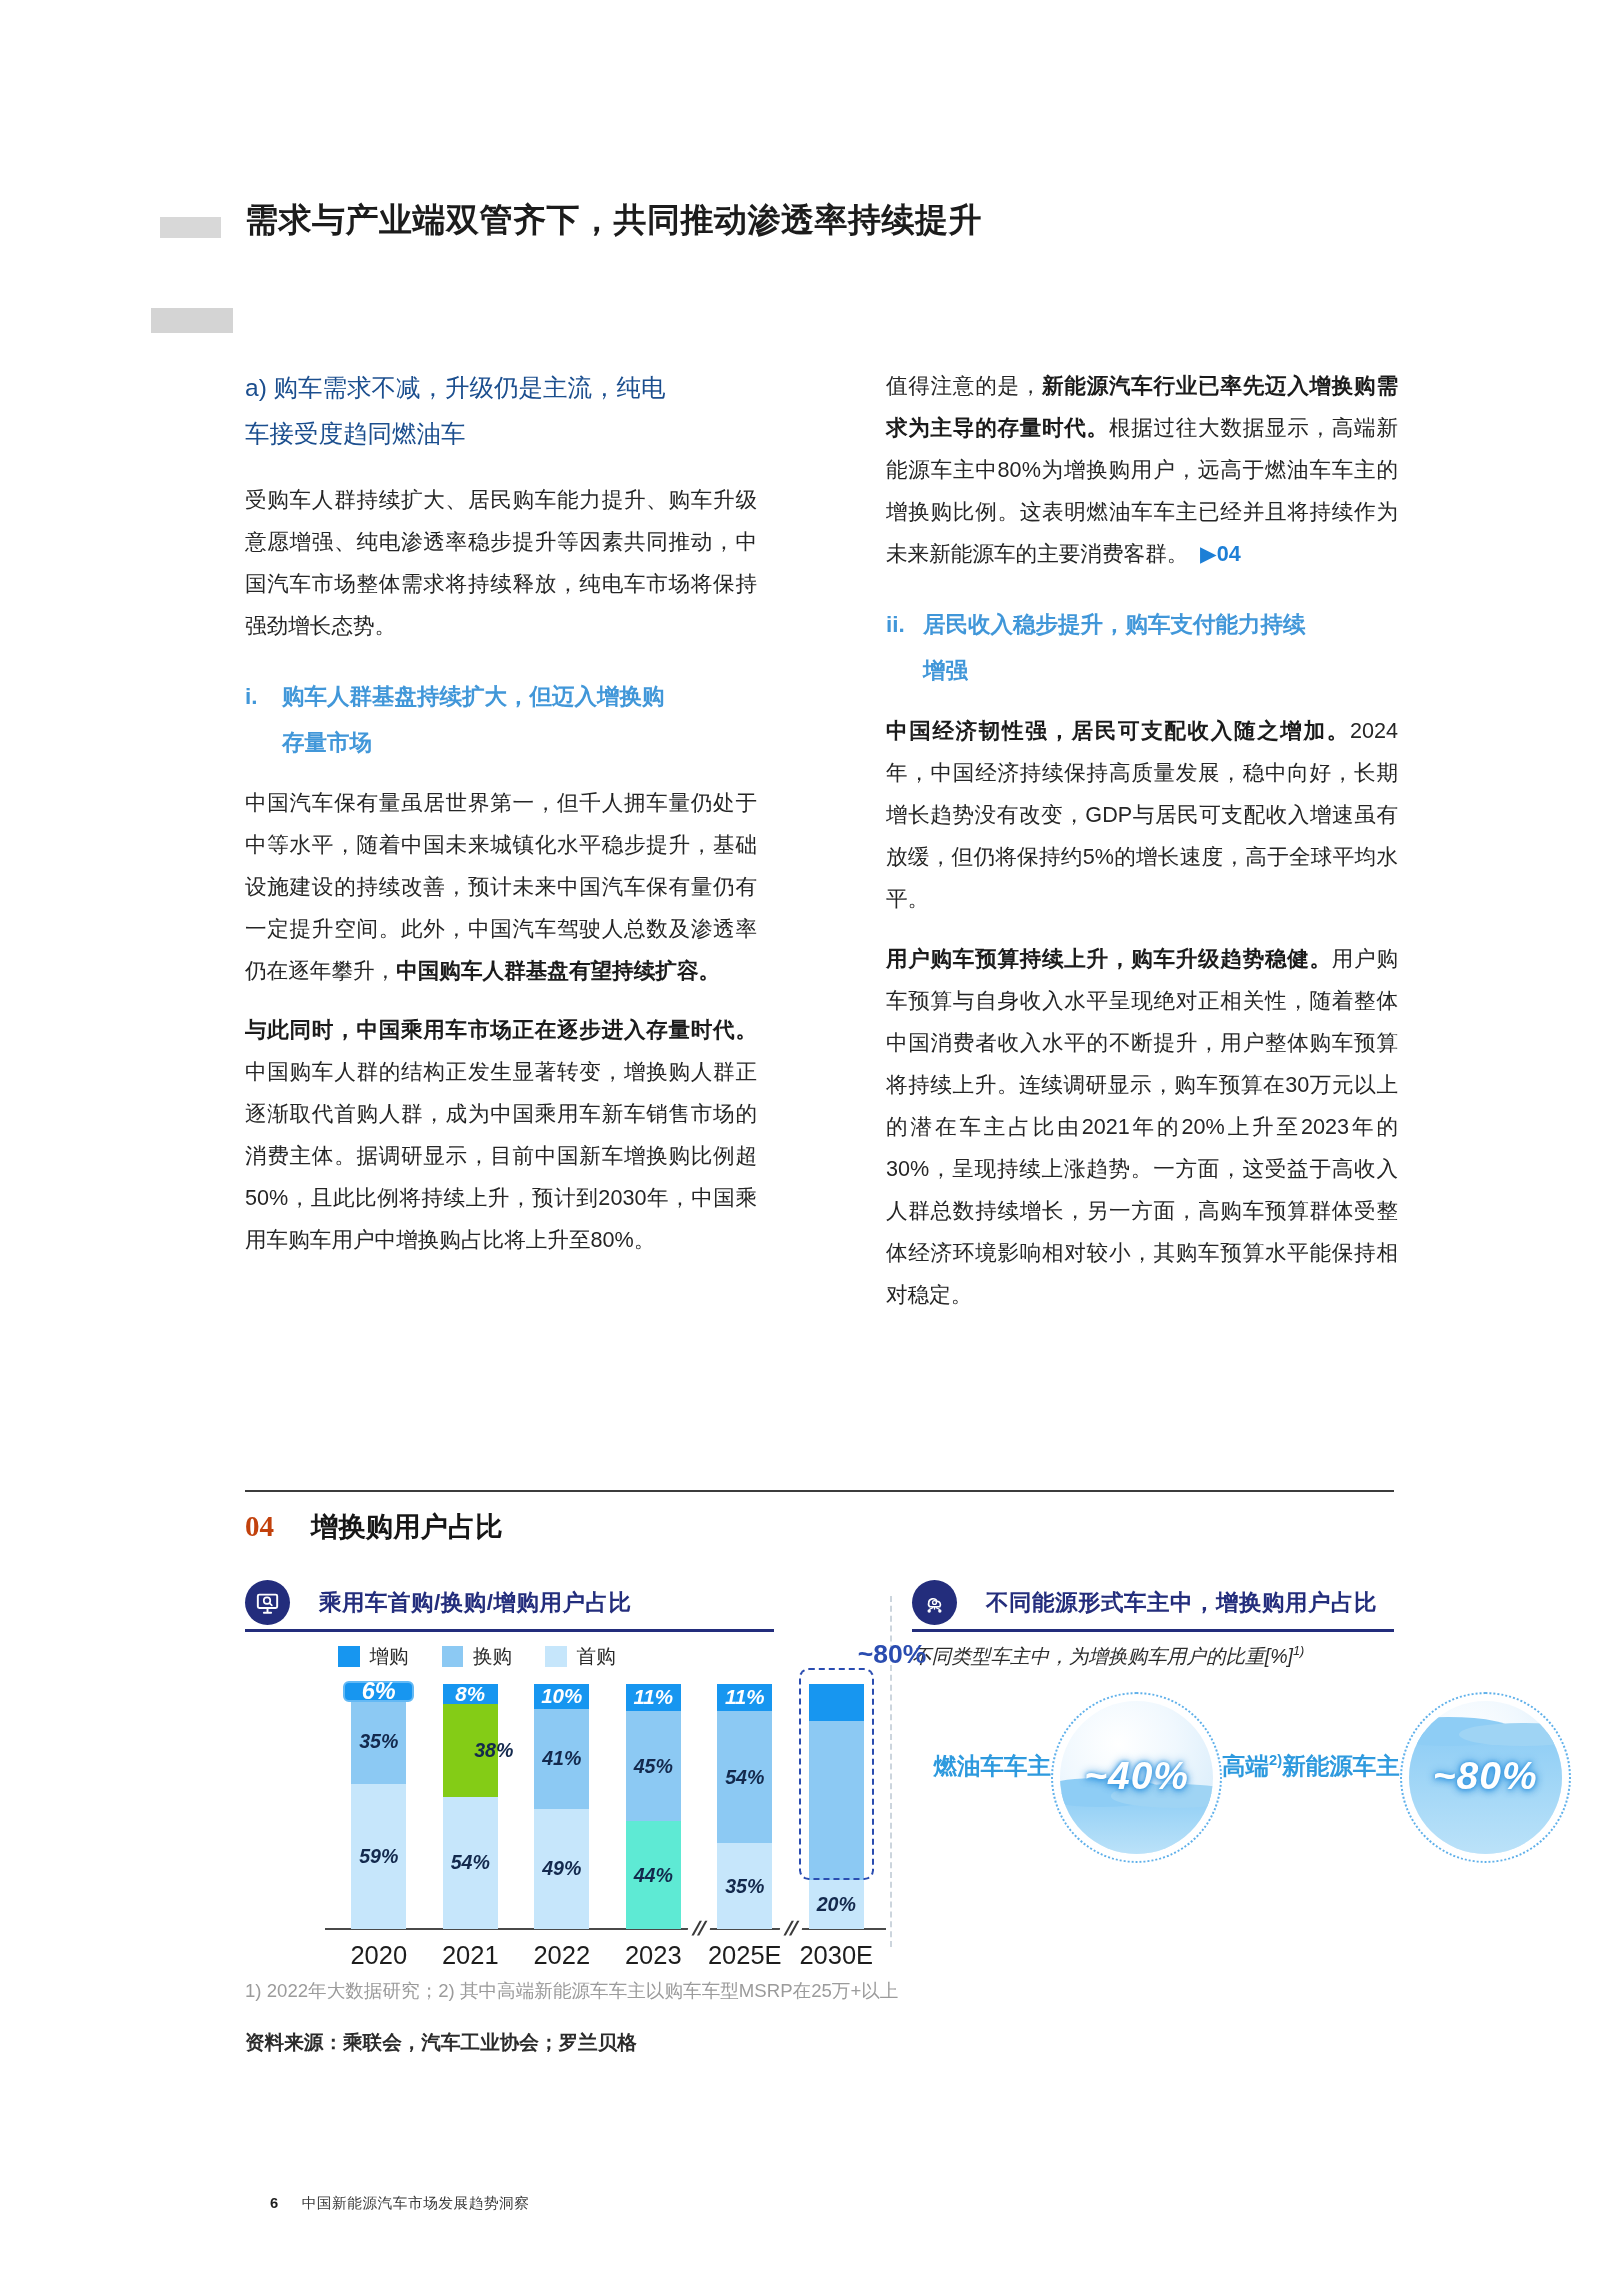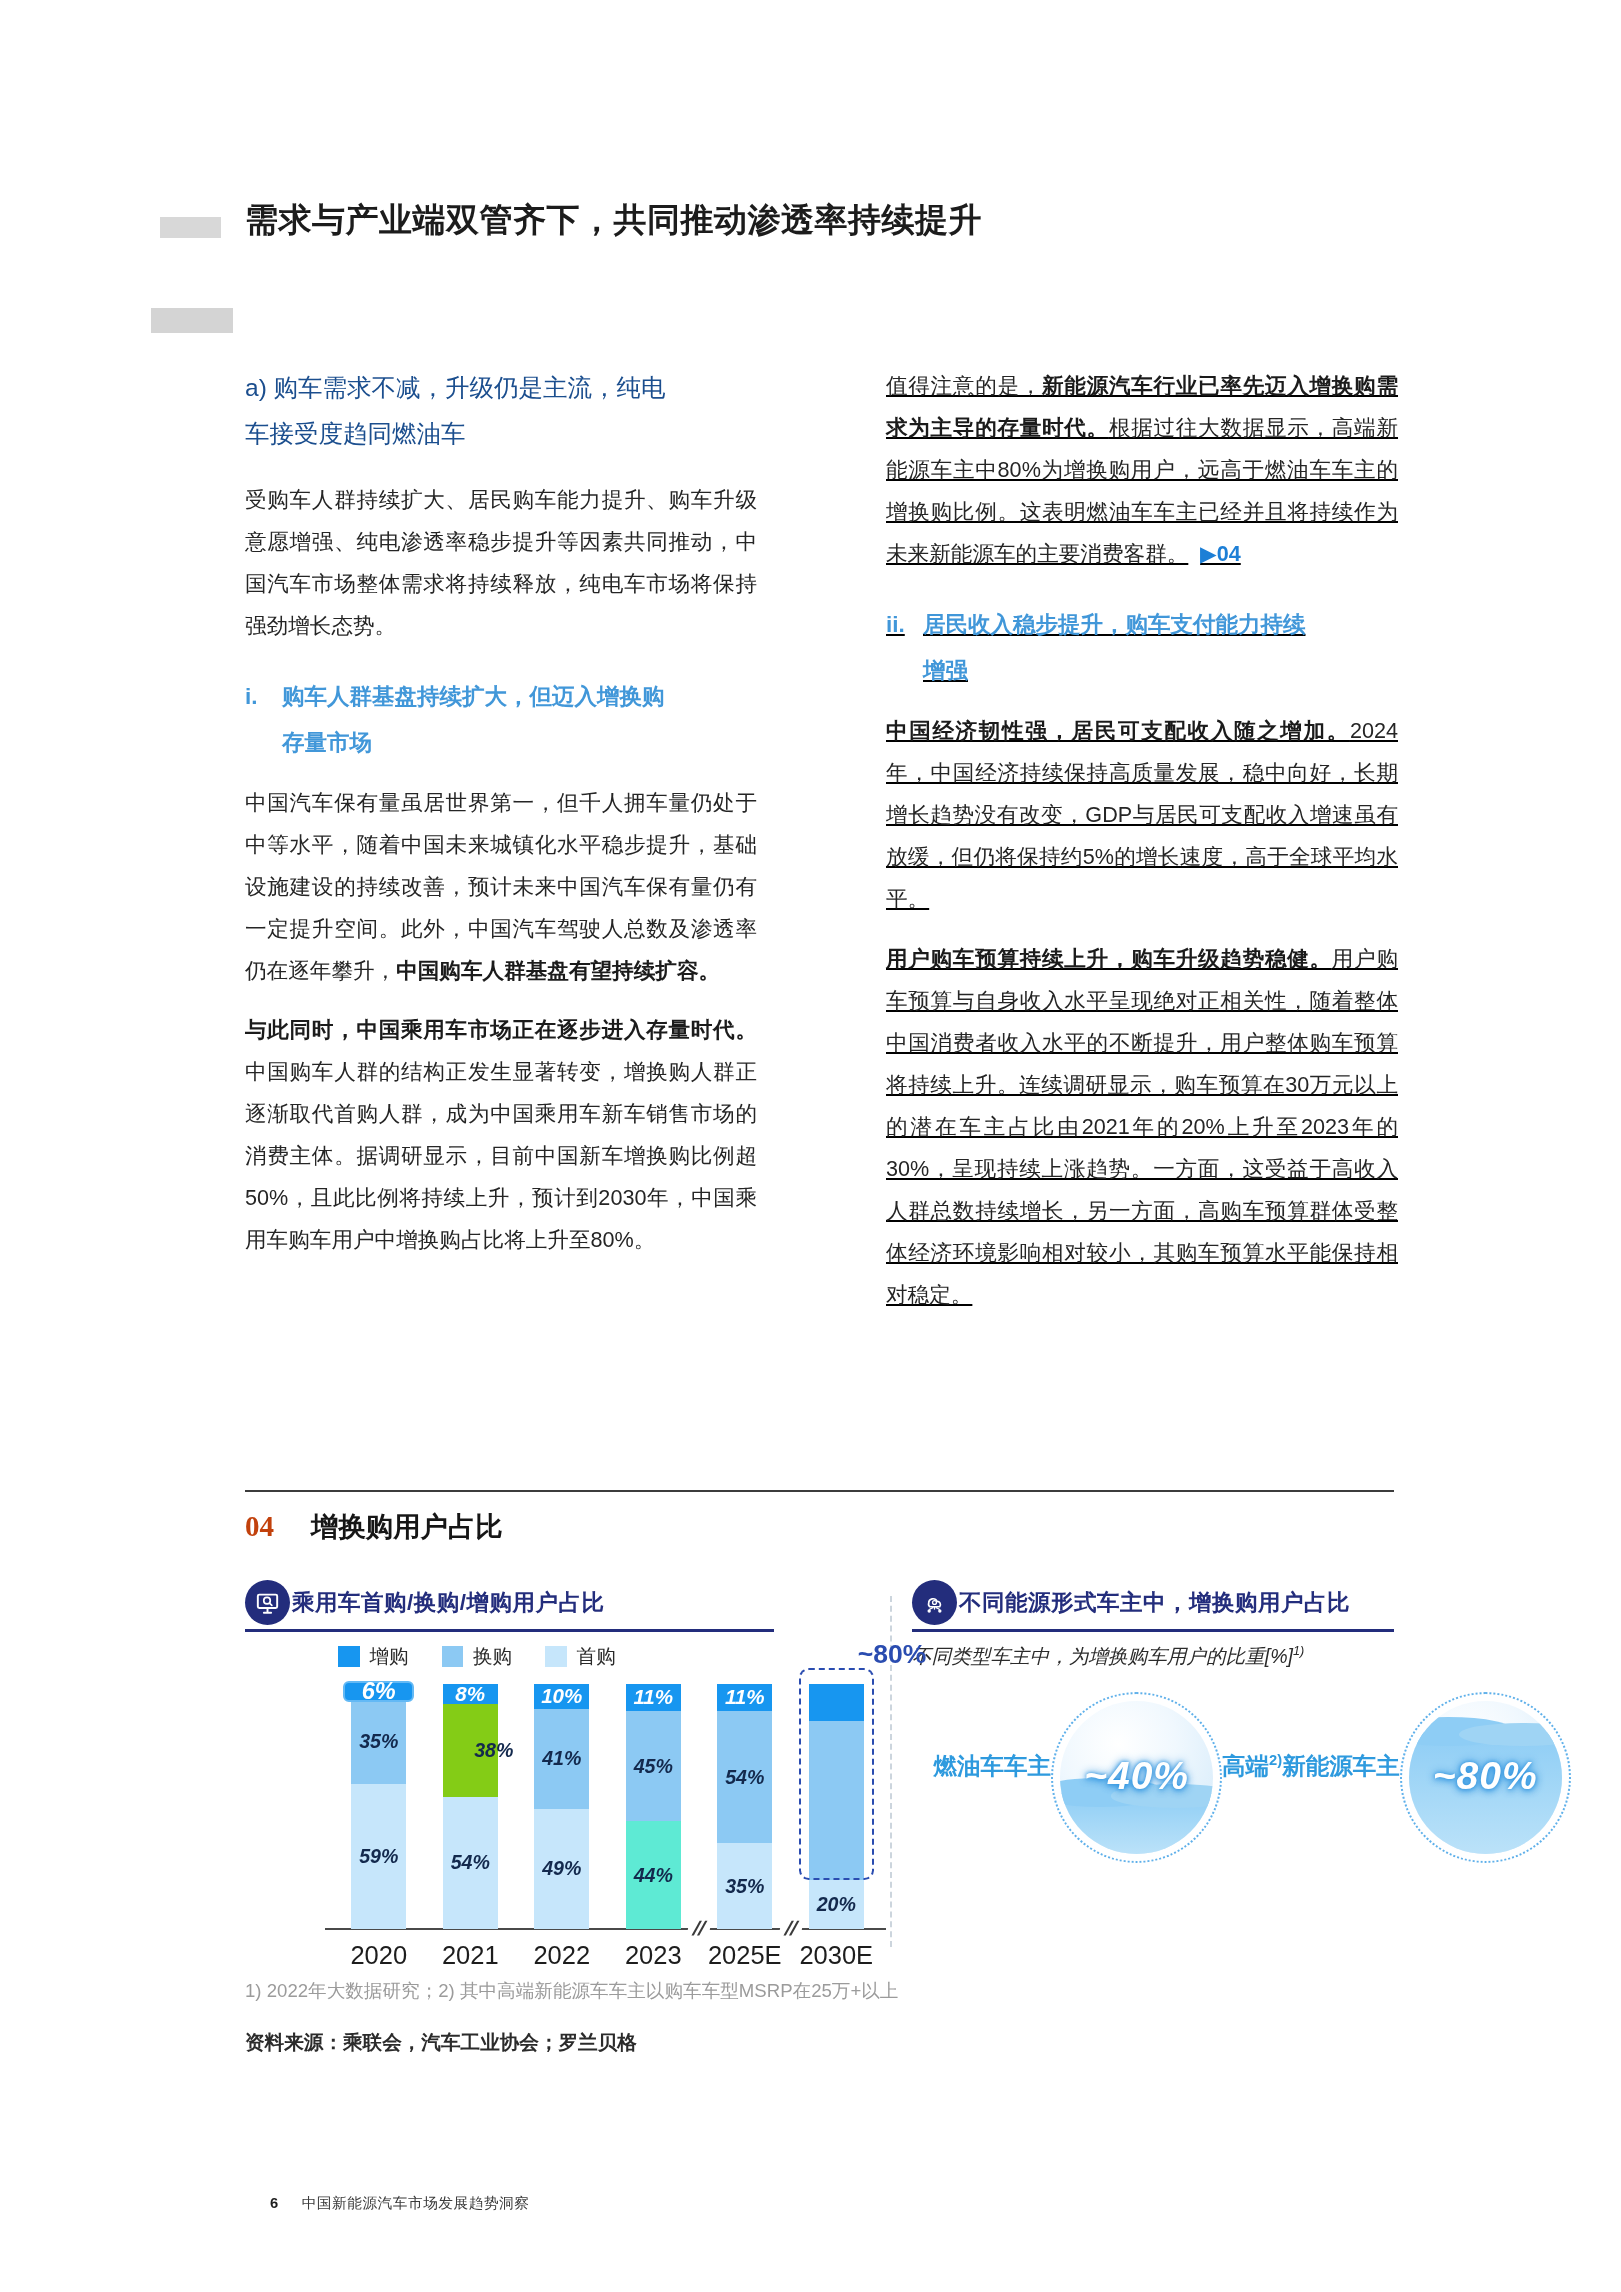--- a/index.html
+++ b/index.html
@@ -8,40 +8,40 @@
 
   .deco-bar { position:absolute; background:#d8d8d8; }
   .deco-bar.b1 { left:160px; top:217px; width:61px; height:20.6px; }
   .deco-bar.b2 { left:151px; top:308px; width:82px; height:24.5px; background:#d4d4d4; }
 
   .page-title { position:absolute; left:245px; top:198px; width:1078px;
     font-size:33px; font-weight:800; color:#1c1c1c; letter-spacing:0.5px; }
 
   .col { position:absolute; top:365px; width:512px; }
   .col-left { left:245px; }
-  .col-right { left:886px;text-decoration:underline; }
+  .col-right { left:886px; }
 
   .h2a { font-size:24.5px; line-height:46px; font-weight:400; color:#1b4e8e; margin-bottom:21.6px; }
   .h2a span { display:block; }
 
   .h3 { display:flex; font-size:22.5px; line-height:46px; font-weight:700; color:#4197d9; margin:27.4px 0 15.7px 0; }
   .h3 .h3-num { flex:none; width:37px; }
   .h3 .h3-text span { display:block; }
 
   p.body { font-size:21.6px; line-height:42px; color:#252525; text-align:justify; margin-bottom:17.6px; }
   p.body .b { font-weight:700; color:#1b1b1b; }
   .ref { color:#1d7fd6; font-weight:700; margin-left:11.8px; white-space:nowrap; }
 
   
   .exhibit-rule { position:absolute; left:245px; top:1490px; width:1149px; height:2px; background:#3c3c3c; }
   .exhibit-header { position:absolute; left:245px; top:1509px; display:flex; align-items:baseline; gap:37px; }
   .exhibit-number { font-size:29px; font-weight:800; color:#c2410c;font-family:Liberation Serif, serif; }
   .exhibit-title { font-size:27.4px; font-weight:800; color:#161616; }
 
-  .panel-header { position:absolute; top:1580px; display:flex; align-items:center; gap:2px; }
+  .panel-header { position:absolute; top:1580px; display:flex; align-items:center; gap:29px; }
   .panel-header.left { left:245px; }
   .panel-header.right { left:912px; }
   .panel-icon { flex:none; width:45px; height:45px; border-radius:50%; background:#232d7c;
     display:flex; align-items:center; justify-content:center; }
   .panel-icon svg { width:29px; height:29px; }
   .panel-title { font-size:22.5px; font-weight:800; color:#232d7c; letter-spacing:0.5px; }
   .panel-underline { position:absolute; top:1629px; height:2.9px; background:#232d7c; }
   .panel-underline.left { left:245px; width:529px; }
   .panel-underline.right { left:912px; width:482px; }
   .panel-divider { position:absolute; left:890px; top:1596px; height:351px; border-left:2px dashed #ccd5dd; }

